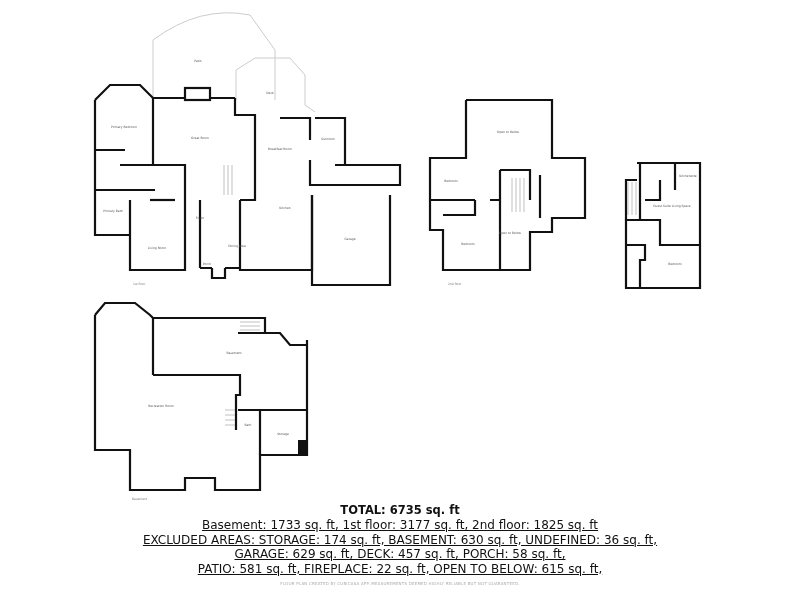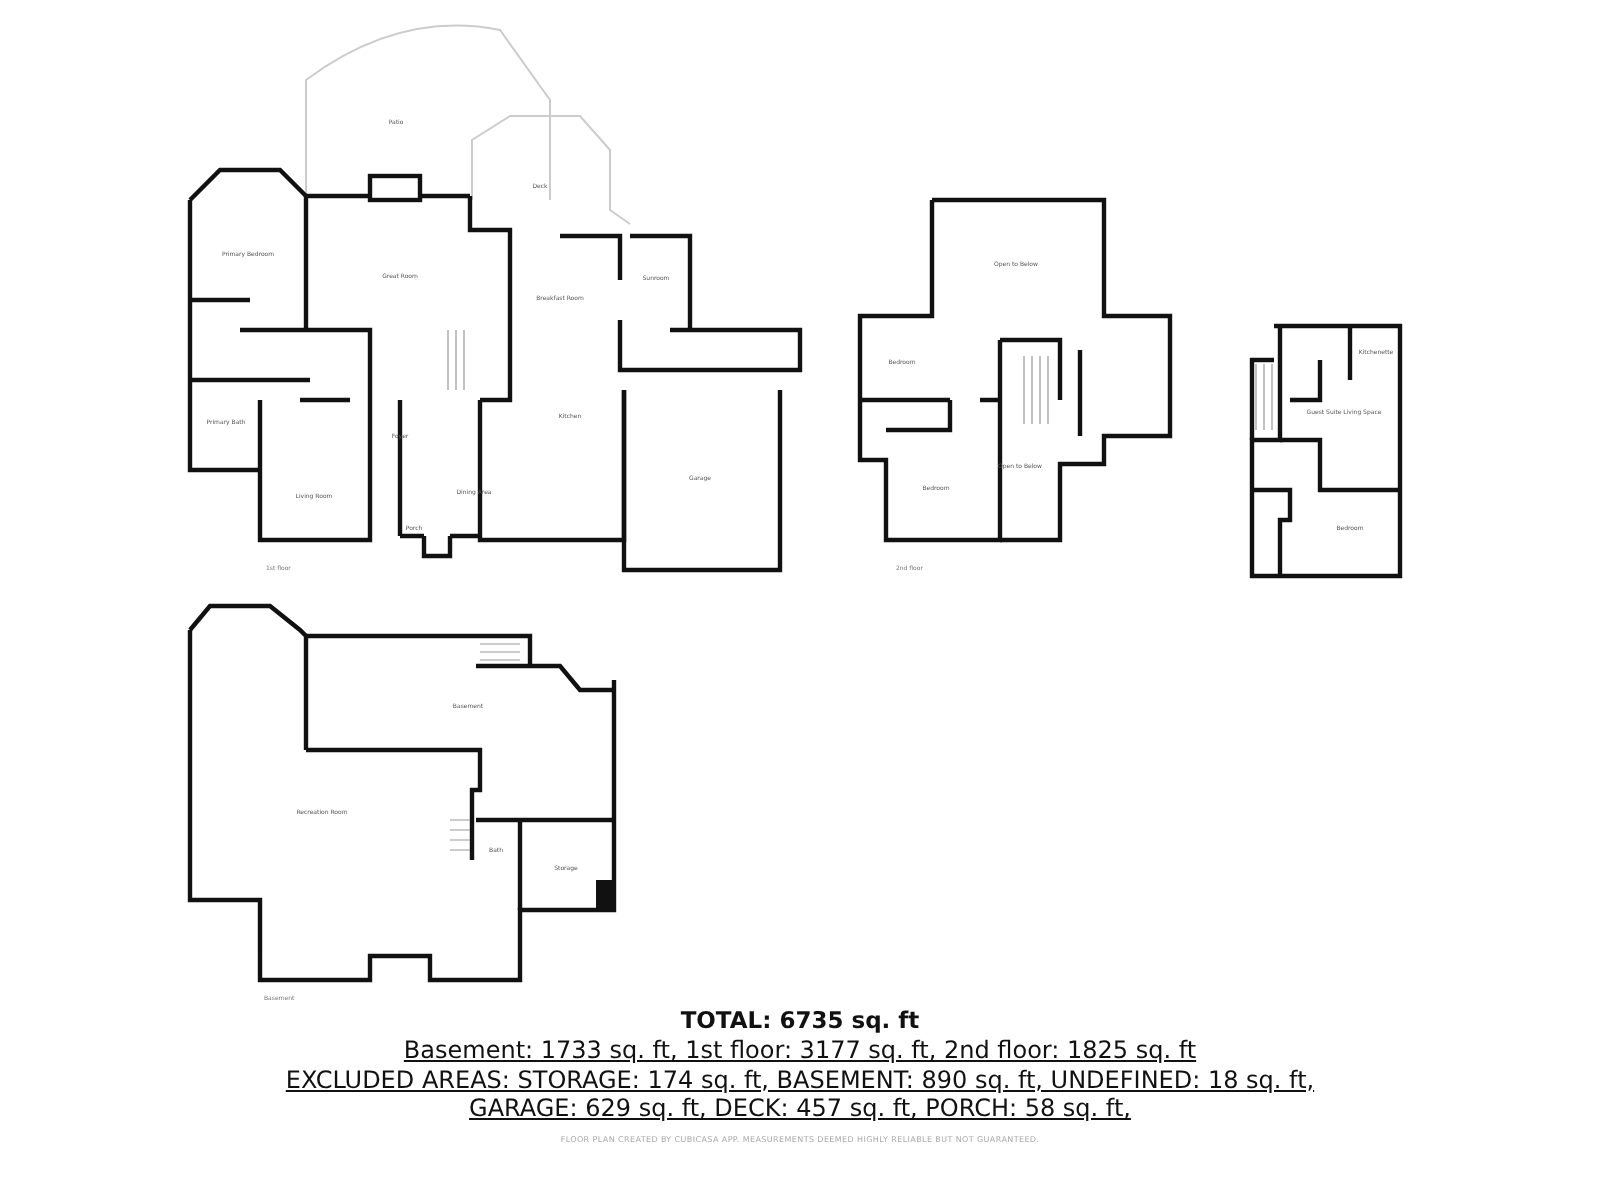--- a/index.html
+++ b/index.html
@@ -106,16 +106,17 @@
 <div class="room-label" style="left:672px;top:205px">Guest Suite Living Space</div>
 <div class="room-label" style="left:675px;top:263px">Bedroom</div>
 <div class="room-label" style="left:234px;top:352px">Basement</div>
 <div class="room-label" style="left:161px;top:405px">Recreation Room</div>
 <div class="room-label" style="left:248px;top:424px">Bath</div>
 <div class="room-label" style="left:283px;top:433px">Storage</div>
 
 <div class="summary">
   <div class="total">TOTAL: 6735 sq. ft</div>
   <div class="line">Basement: 1733 sq. ft, 1st floor: 3177 sq. ft, 2nd floor: 1825 sq. ft</div>
-  <div class="line">EXCLUDED AREAS: STORAGE: 174 sq. ft, BASEMENT: 890 sq. ft, UNDEFINED: 18 sq. ft,</div>
+  <div class="line">EXCLUDED AREAS: STORAGE: 174 sq. ft, BASEMENT: 630 sq. ft, UNDEFINED: 36 sq. ft,</div>
   <div class="line">GARAGE: 629 sq. ft, DECK: 457 sq. ft, PORCH: 58 sq. ft,</div>
+  <div class="line">PATIO: 581 sq. ft, FIREPLACE: 22 sq. ft, OPEN TO BELOW: 615 sq. ft,</div>
   <div class="footer">FLOOR PLAN CREATED BY CUBICASA APP. MEASUREMENTS DEEMED HIGHLY RELIABLE BUT NOT GUARANTEED.</div>
 </div>
 
 </body></html>

